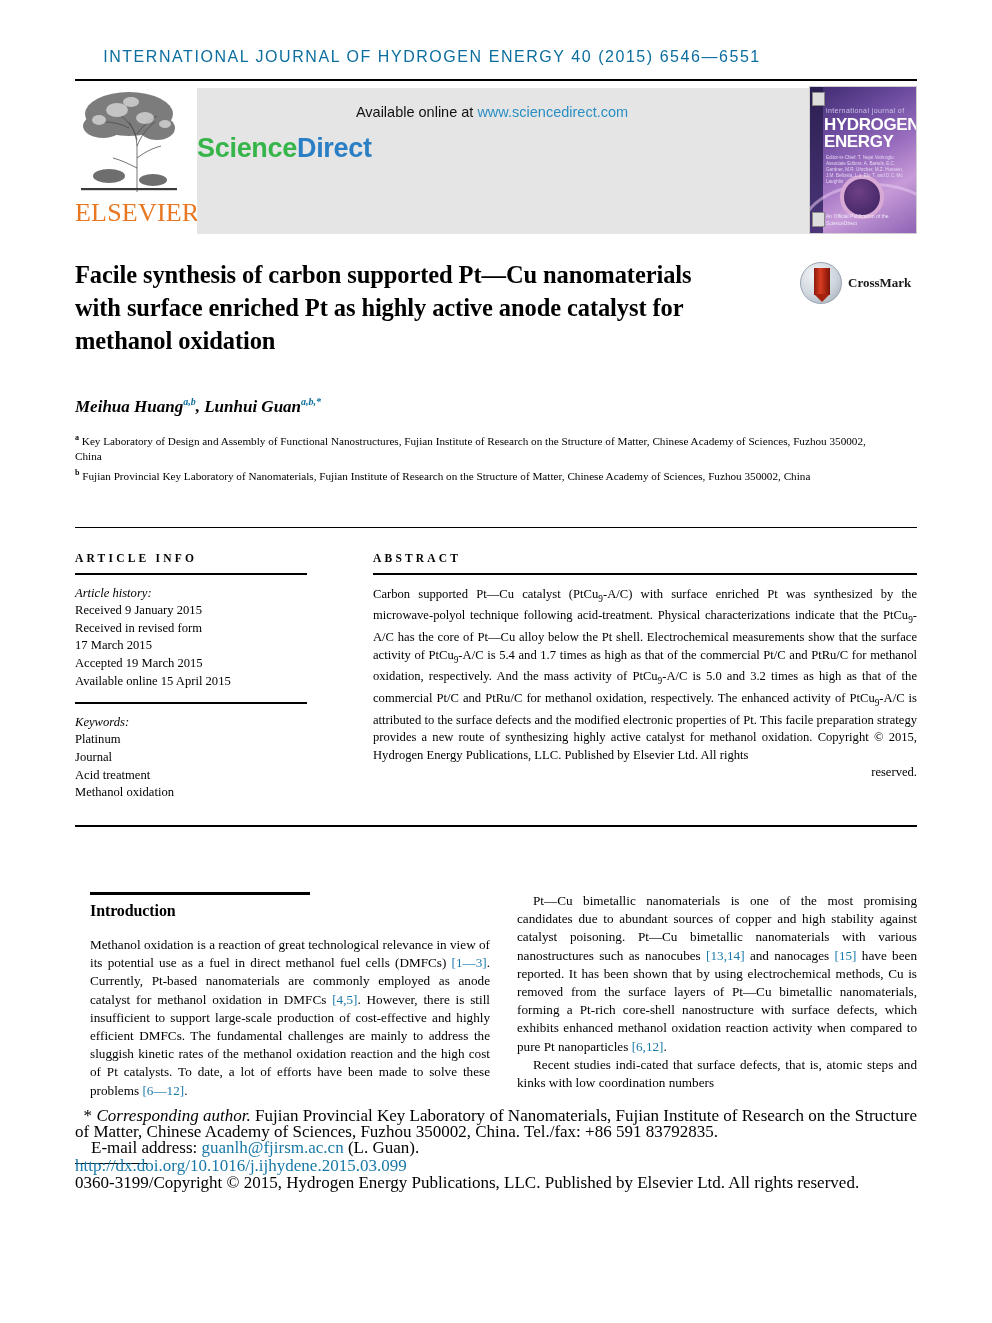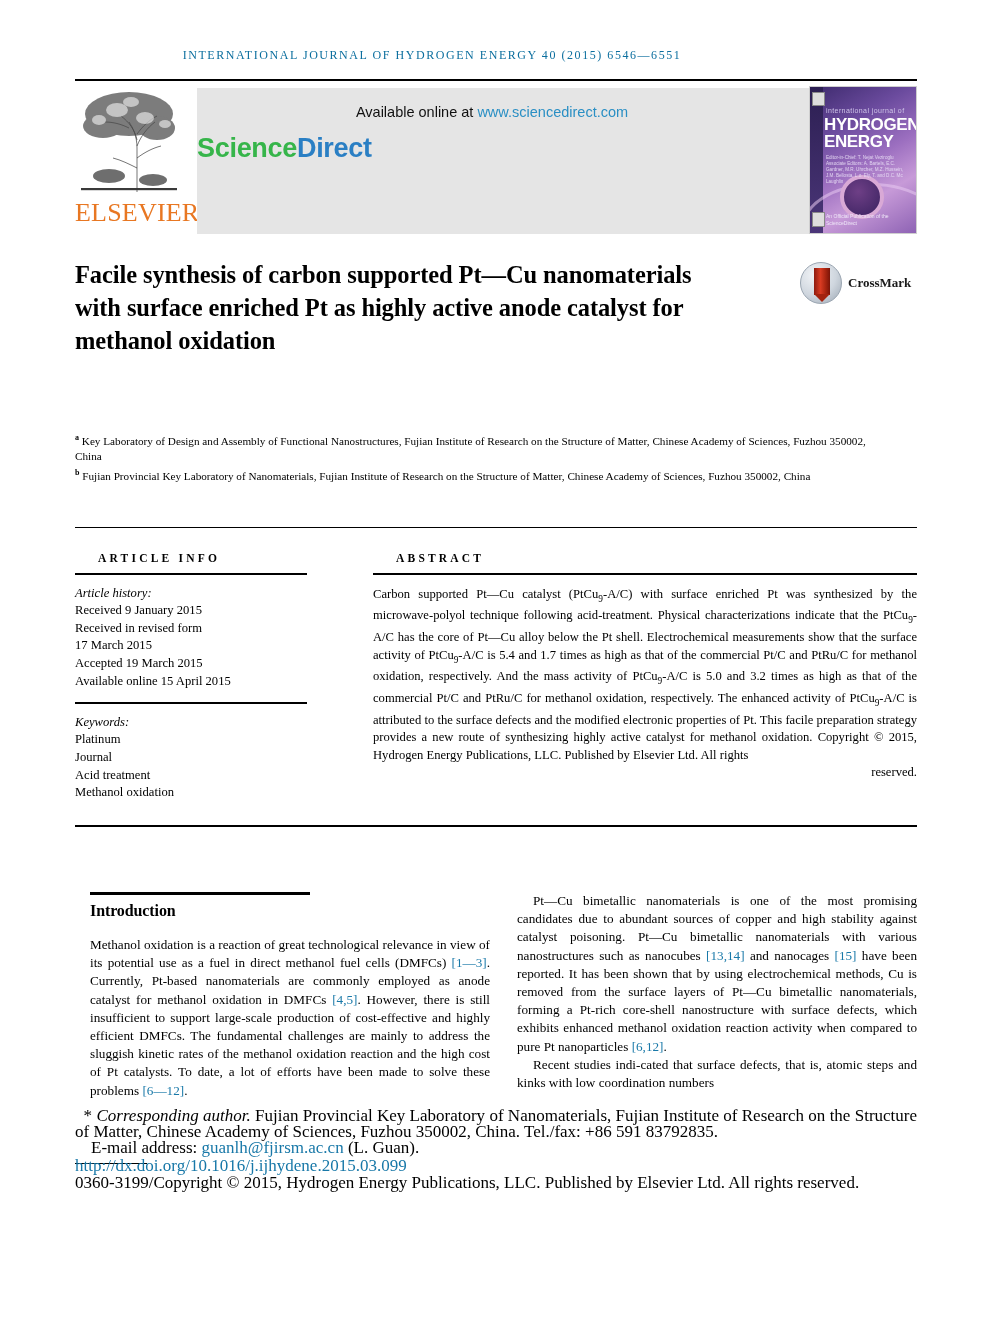--- a/index.html
+++ b/index.html
@@ -21,22 +21,22 @@
   }
 
   
   .running-head {
     position: absolute;
     top: 48px;
     left: 0;
     width: 864px;
     text-align: center;
     color: #0b6e9e;
-    font-family: Liberation Serif, serif;
-    font-size: 12px;
+    font-family: Liberation Sans, sans-serif;
+    font-size: 16px;
     letter-spacing: 1.55px;
     font-variant: small-caps;
     text-transform: uppercase;
     white-space: nowrap;
   }
 
   .rule-top {
     position: absolute;
     left: 75px;
     top: 79px;
@@ -301,21 +301,20 @@
     left: 75px; top: 825px;
     width: 842px; height: 2.4px;
     background: #000;
   }
 
   .sec-label {
     font-family: "Liberation Serif", serif;
     font-weight: bold;
     font-size: 11.5px;
     letter-spacing: 3.2px;
-    margin-left: 23px;
   }
 
   .info-col {
     position: absolute;
     left: 75px;
     top: 552px;
     width: 232px;
   }
   .info-col .hr {
     width: 232px; height: 1.6px; background: #000; margin: 9px 0 10px 0;
@@ -479,20 +478,23 @@
 
   <div class="title">Facile synthesis of carbon supported Pt—Cu nanomaterials with surface enriched Pt as highly active anode catalyst for methanol oxidation</div>
 
   <div class="crossmark">
     <div class="cm-disc">
       <div class="cm-ribbon"></div>
     </div>
     <div class="cm-text">CrossMark</div>
   </div>
 
+  <div class="authors">
+    <span>Meihua Huang</span><sup>a,b</sup>, <span>Lunhui Guan</span><sup>a,b,*</sup>
+  </div>
 
   <div class="affils">
     <div><sup>a</sup> <span>Key Laboratory of Design and Assembly of Functional Nanostructures, Fujian Institute of Research on the Structure of Matter, Chinese Academy of Sciences, Fuzhou 350002, China</span></div>
     <div><sup>b</sup> <span>Fujian Provincial Key Laboratory of Nanomaterials, Fujian Institute of Research on the Structure of Matter, Chinese Academy of Sciences, Fuzhou 350002, China</span></div>
   </div>
 
   <div class="rule-info-top"></div>
 
   <div class="info-col">
     <div class="sec-label">ARTICLE INFO</div>

